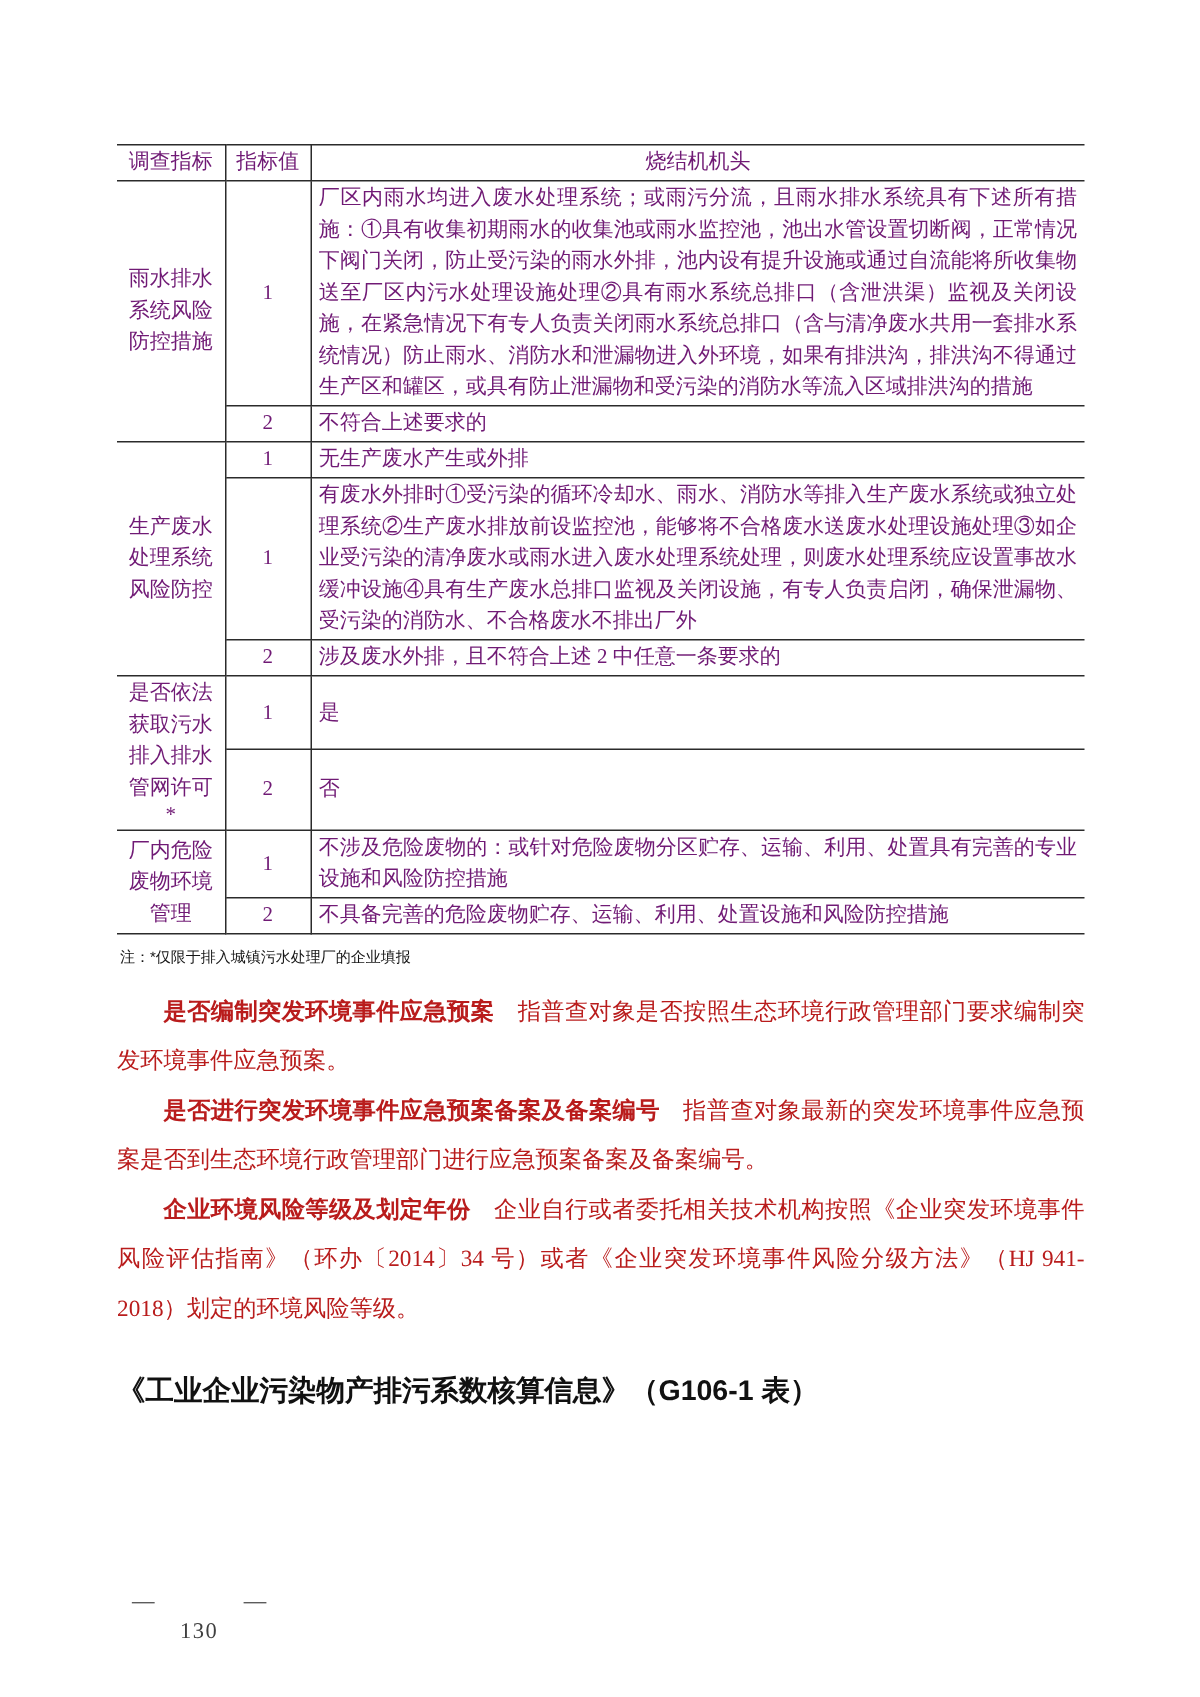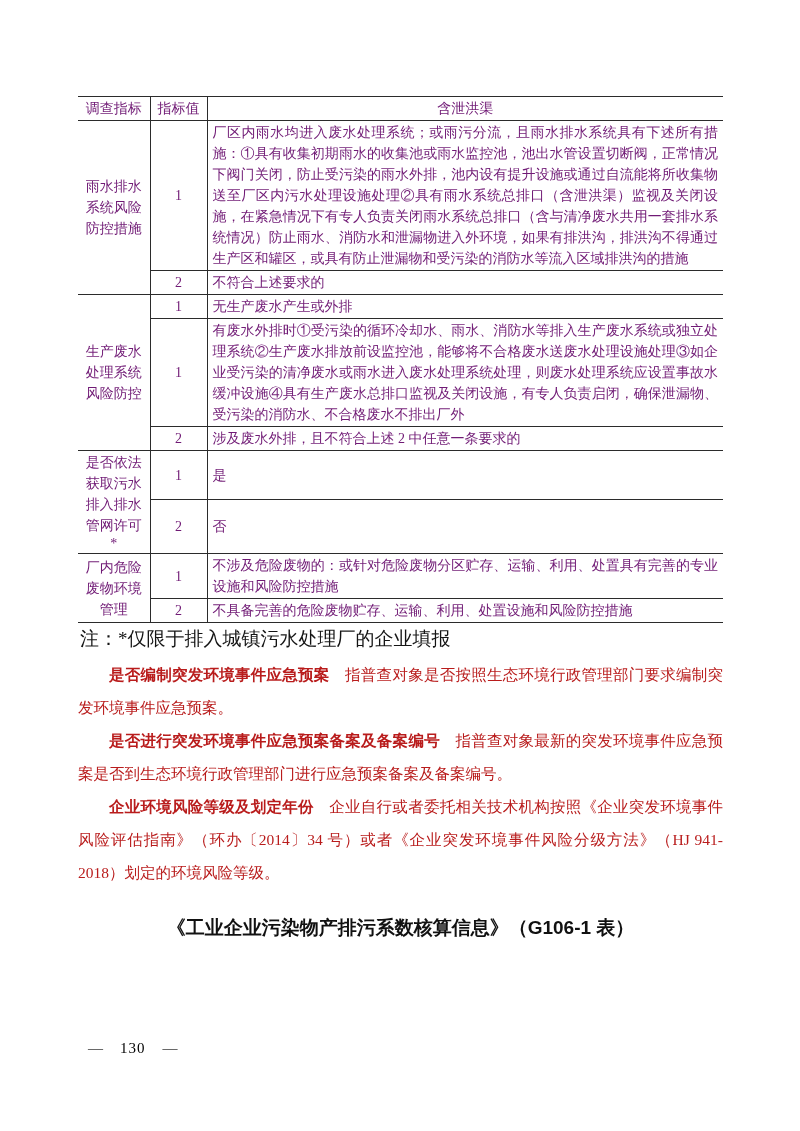--- a/index.html
+++ b/index.html
@@ -51,22 +51,22 @@
     border-right: none !important;
     padding: 2px 6px 2px 8px;
     margin-left: 23px;
   }
   .row-tall-a td { height: 42px; }
   .row-tall-b td { height: 46px; }
   .label-note { display: block; line-height: 16px; }
 
   
   .table-note {
-    font-family: Liberation Serif, serif;
-    font-size: 19px;
+    font-family: Liberation Sans, sans-serif;
+    font-size: 10px;
     line-height: 18px;
     margin: 7px 0 0 2px;
     color: #141414;
   }
 
   
   .defs { margin-top: 10px; }
   .para {
     margin: 0;
     font-size: 15.5px;
@@ -80,56 +80,56 @@
     font-weight: bold;
     margin-right: 1em;
   }
 
   
   .section-title {
     font-family: "Liberation Sans", "DejaVu Sans", sans-serif;
     font-weight: bold;
     font-size: 19px;
     line-height: 26px;
-    text-align: center;
+    text-align: left;
     margin: 26px 0 20px 0;
     text-indent: 0;
     color: #111111;
   }
 
   
   .page-footer {
     position: absolute;
     left: 88px;
     top: 1040px;
     display: flex;
     align-items: center;
     gap: 17px;
     font-size: 15px;
     color: #333333;
   }
-  .page-footer .pagenum { color: #000000; letter-spacing: 1px; }
+  .page-footer .pagenum { color: #404040; letter-spacing: 1px; margin-top: 40px; }
 </style>
 </head>
 <body>
 
 <div class="page">
   <div class="content">
 
     <table class="indicator-table">
       <colgroup>
         <col style="width:72px">
           <col style="width:57px">
           <col>
       </colgroup>
       <thead>
         <tr>
           <th class="h-label">调查指标</th>
           <th class="h-val">指标值</th>
-          <th class="h-sit">含泄洪渠</th>
+          <th class="h-sit">烧结机机头</th>
         </tr>
       </thead>
       <tbody>
 
         <tr>
           <td class="col-label" rowspan="2">雨水排水系统风险防控措施</td>
           <td class="col-val">1</td>
           <td class="col-sit">厂区内雨水均进入废水处理系统；或雨污分流，且雨水排水系统具有下述所有措施：①具有收集初期雨水的收集池或雨水监控池，池出水管设置切断阀，正常情况下阀门关闭，防止受污染的雨水外排，池内设有提升设施或通过自流能将所收集物送至厂区内污水处理设施处理②具有雨水系统总排口（含泄洪渠）监视及关闭设施，在紧急情况下有专人负责关闭雨水系统总排口（含与清净废水共用一套排水系统情况）防止雨水、消防水和泄漏物进入外环境，如果有排洪沟，排洪沟不得通过生产区和罐区，或具有防止泄漏物和受污染的消防水等流入区域排洪沟的措施</td>
         </tr>
         <tr>

